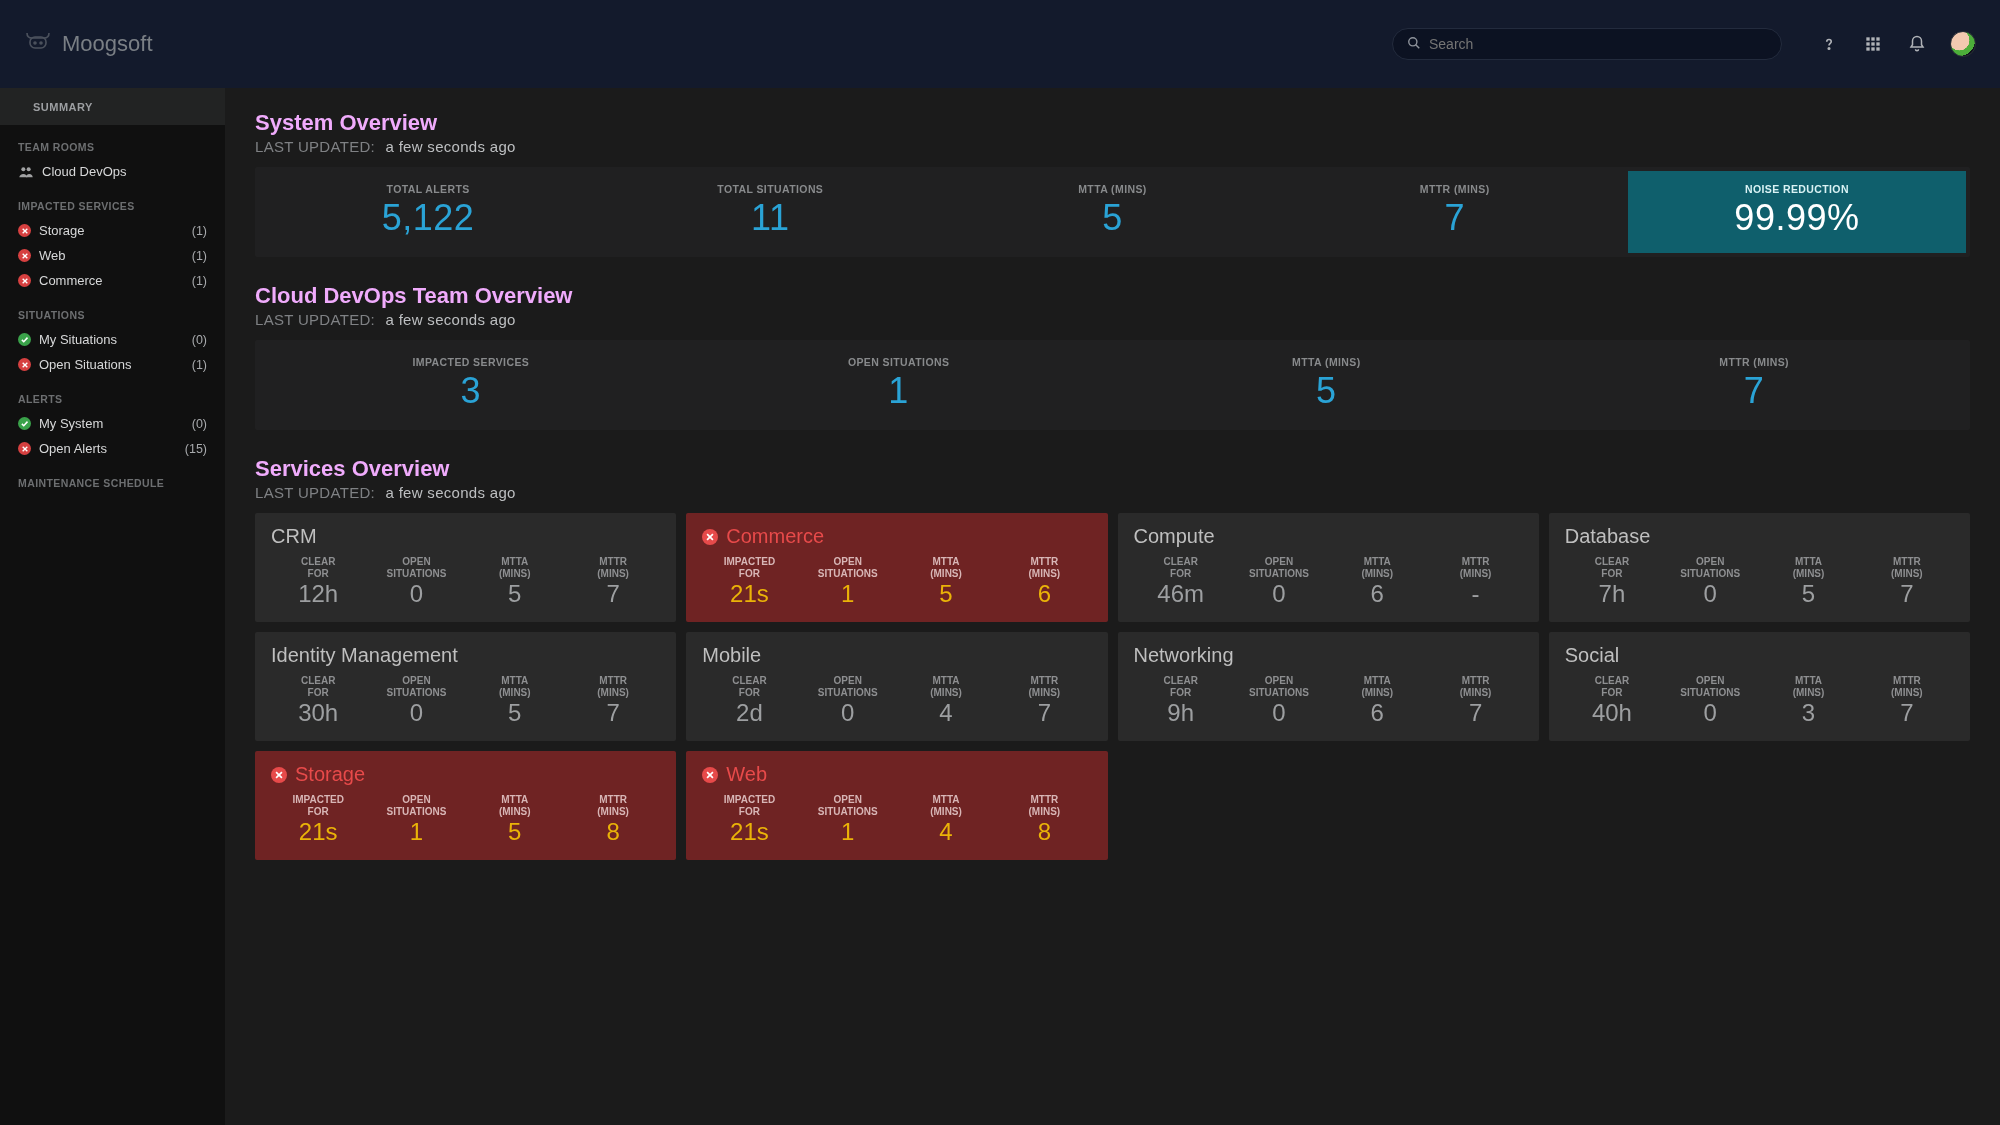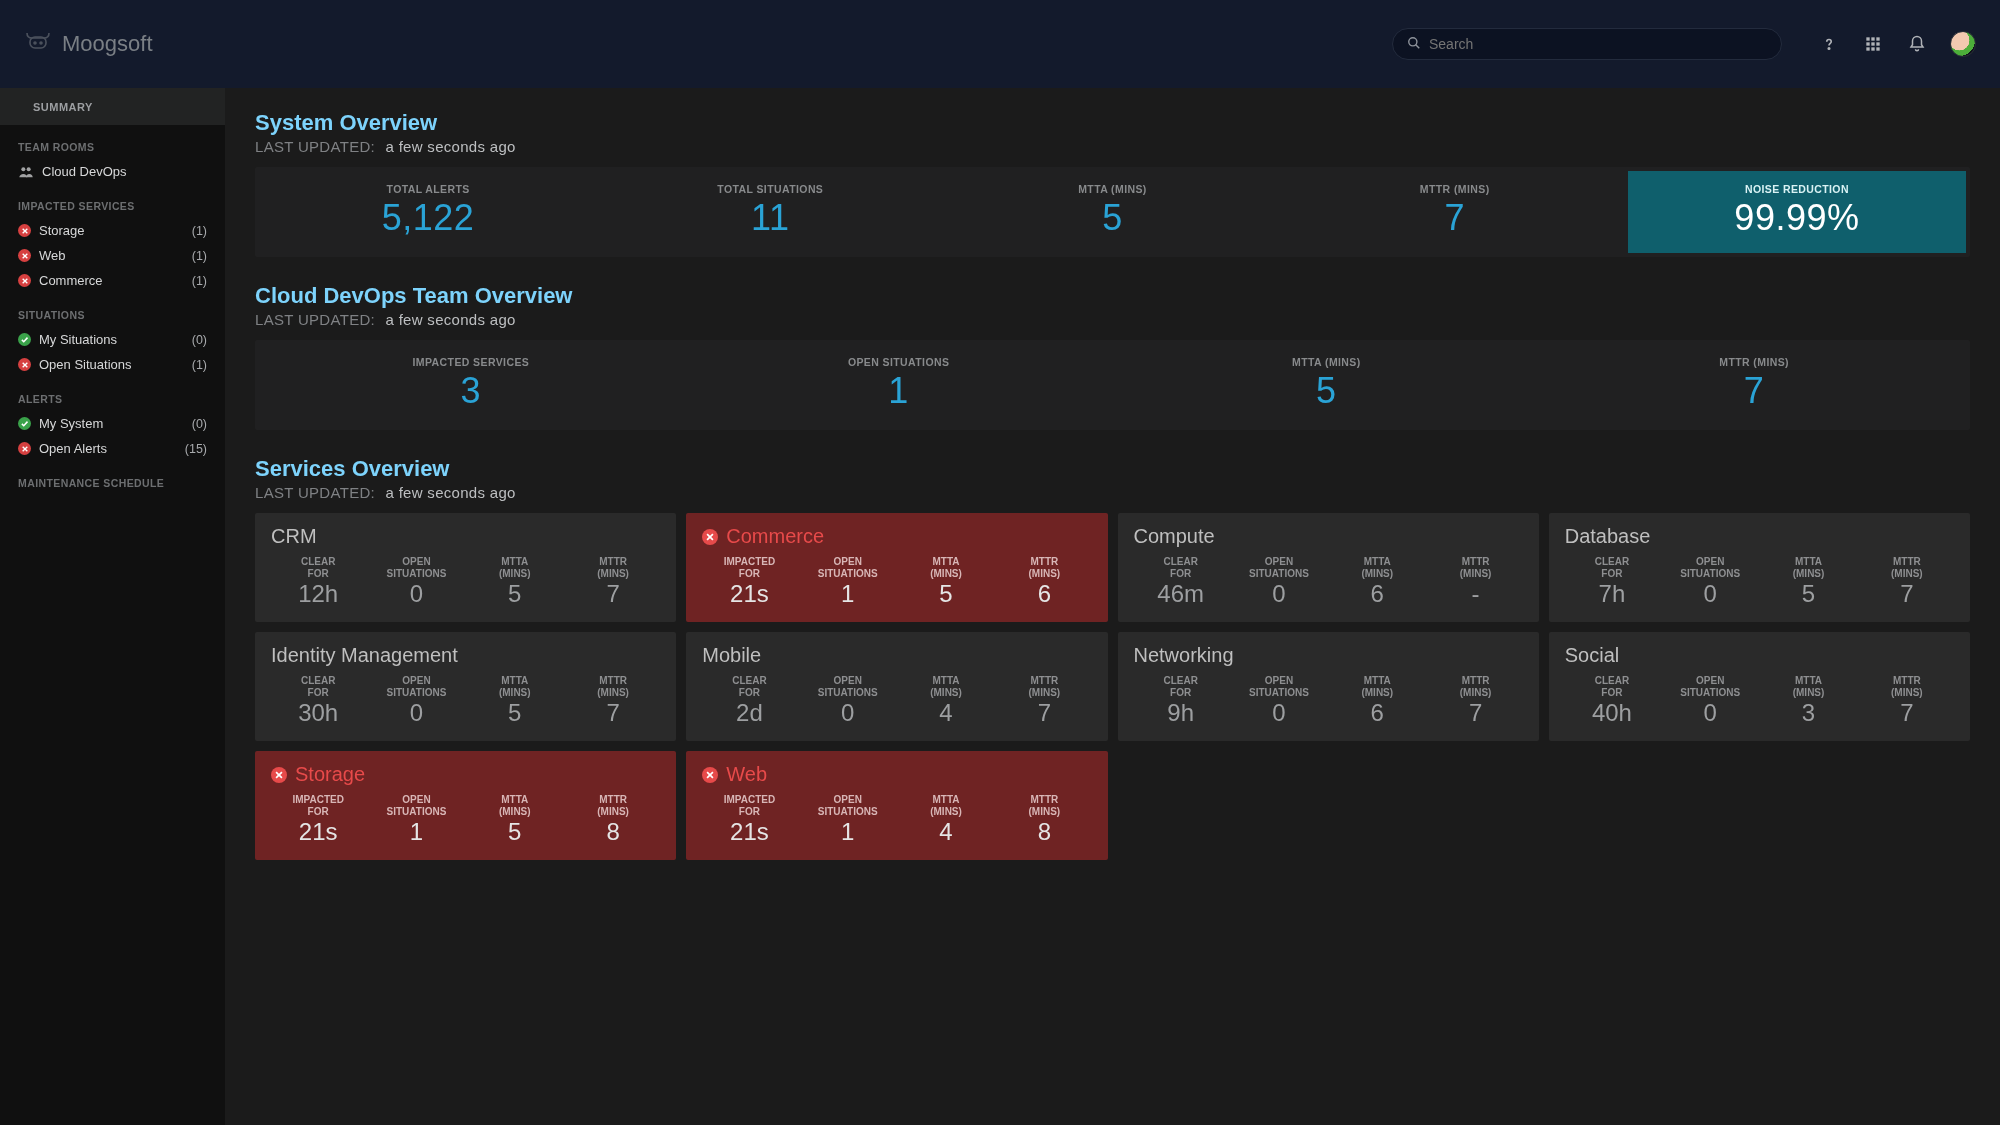--- a/index.html
+++ b/index.html
@@ -49,21 +49,21 @@
   }
   .side-item .lbl { display:flex; align-items:center; gap:8px;}
   .status-dot { width:13px; height:13px; border-radius:50%; display:flex; align-items:center; justify-content:center; flex-shrink:0;}
   .status-dot svg { display:block; }
   .dot-red { background:#d64040; }
   .dot-green { background:#3aa24a; }
   .count { color:#a8aaad; font-size:12.5px;}
   
   .main { flex:1; padding:22px 30px 40px 30px; background:#1b1b1b; overflow:auto;}
   .section-title {
-    font-size:22px; color:#7dd3fc; font-weight:600; margin-bottom:2px;
+    font-size:22px; color:#f0abfc; font-weight:600; margin-bottom:2px;
   }
   .last-updated {
     font-size:15px; color:#7f8184; text-transform:uppercase; letter-spacing:.3px;
   }
   .last-updated .lu-val { text-transform:none; color:#bdbfc1; margin-left:6px;}
   .metrics-row {
     display:flex; gap:4px; margin:12px 0 26px; background:#202021;
     border-radius:2px; padding:4px;
   }
   .metric-tile {
@@ -86,21 +86,21 @@
     background:#2a2a2a; border-radius:2px; padding:12px 16px 14px;
   }
   .service-card.impacted { background:#6f2323; }
   .service-head { display:flex; align-items:center; gap:8px; margin-bottom:8px;}
   .service-name { font-size:20px; font-weight:500; color:#bfbfbf; }
   .service-card.impacted .service-name { color:#e74a4a; }
   .service-stats { display:grid; grid-template-columns: repeat(4, 1fr); gap:4px; text-align:center;}
   .ss-label { text-transform:uppercase; font-size:10px; color:#8e8f91; font-weight:700; line-height:1.15;}
   .service-card.impacted .ss-label { color:#d8b6b6; }
   .ss-val { font-size:24px; font-weight:300; color:#9d9fa1; margin-top:1px;}
-  .service-card.impacted .ss-val { color:#e5e5e5; }
+  .service-card.impacted .ss-val { color:#eab308; }
   .x-icon { width:16px; height:16px; border-radius:50%; background:#e74a4a; display:flex; align-items:center; justify-content:center;}
   .x-icon svg { display:block; }
   .team-icon svg { display:block; opacity:.8;}
 </style>
 </head>
 <body>
 
 <div class="header">
   <div class="logo-block">
     <span>

